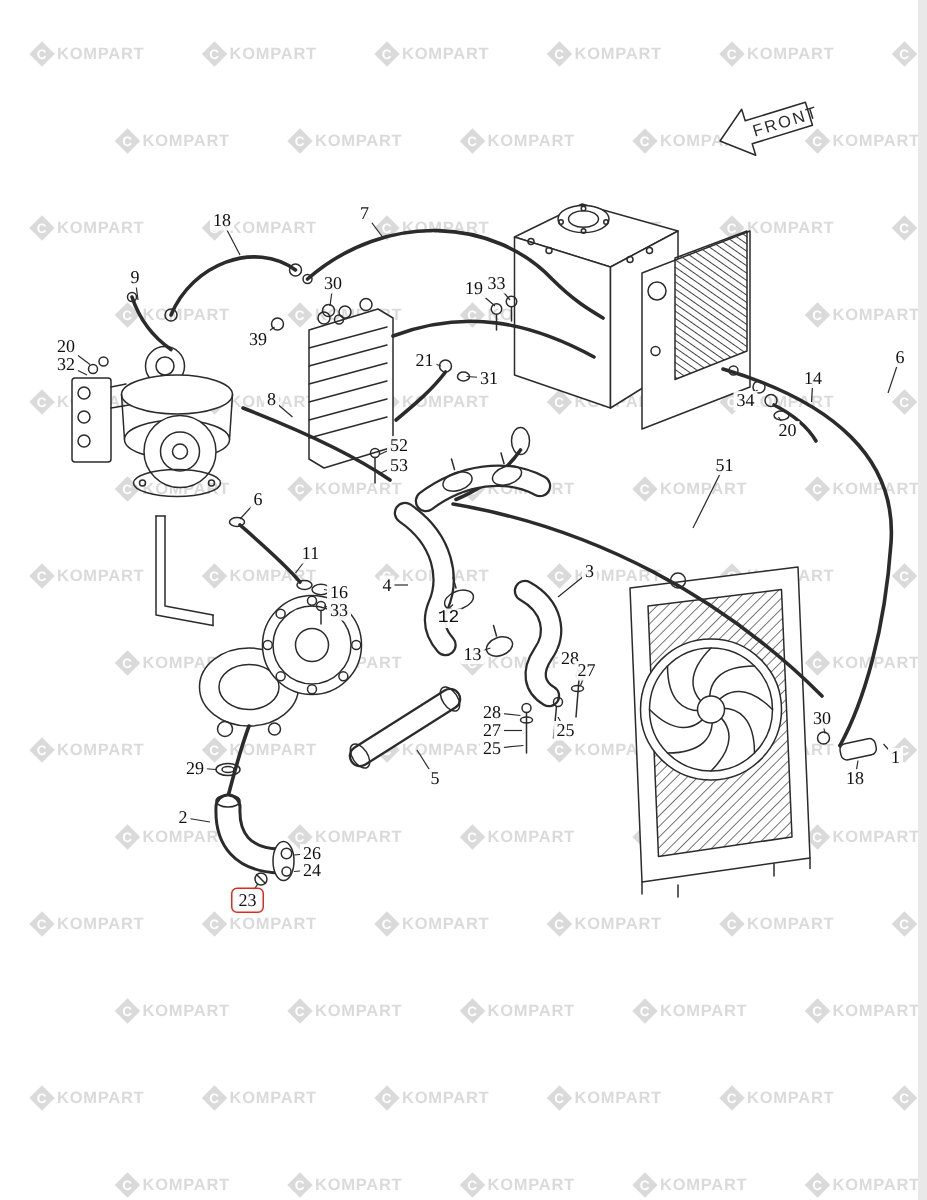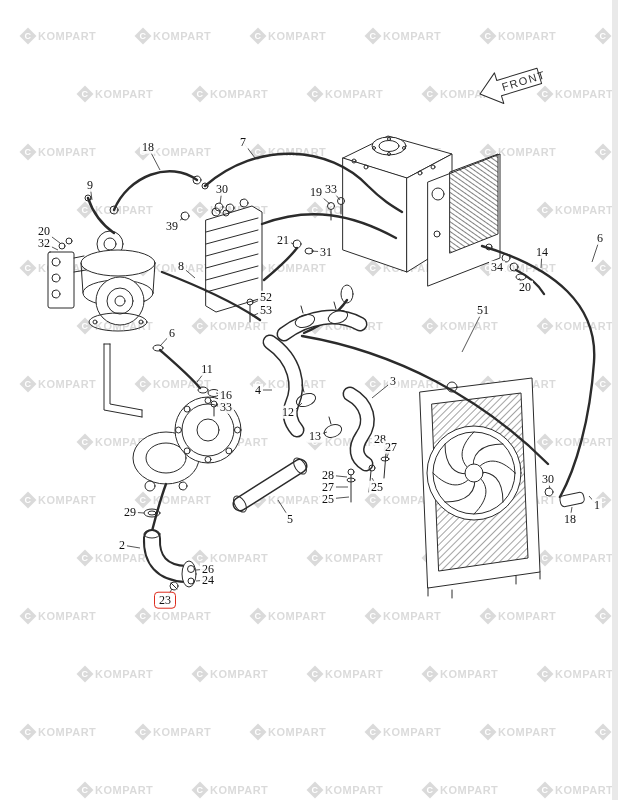--- a/index.html
+++ b/index.html
@@ -774,21 +774,21 @@
       <div class="callout" style="left: 283px; top: 240px;">21</div>
       <div class="callout" style="left: 326px; top: 252px;">31</div>
       <div class="callout" style="left: 181px; top: 266px;">8</div>
       <div class="callout" style="left: 266px; top: 297px;">52</div>
       <div class="callout" style="left: 266px; top: 310px;">53</div>
       <div class="callout" style="left: 172px; top: 333px;">6</div>
       <div class="callout" style="left: 207px; top: 369px;">11</div>
       <div class="callout" style="left: 258px; top: 390px;">4</div>
       <div class="callout" style="left: 226px; top: 395px;">16</div>
       <div class="callout" style="left: 226px; top: 407px;">33</div>
-      <div class="callout" style="left: 288px; top: 412px;">12</div>
+      <div class="callout" style="left: 299px; top: 412px; font-family: Liberation Mono, monospace;">12</div>
       <div class="callout" style="left: 393px; top: 381px;">3</div>
       <div class="callout" style="left: 315px; top: 436px;">13</div>
       <div class="callout" style="left: 380px; top: 439px;">28</div>
       <div class="callout" style="left: 391px; top: 447px;">27</div>
       <div class="callout" style="left: 377px; top: 487px;">25</div>
       <div class="callout" style="left: 328px; top: 475px;">28</div>
       <div class="callout" style="left: 328px; top: 487px;">27</div>
       <div class="callout" style="left: 328px; top: 499px;">25</div>
       <div class="callout" style="left: 290px; top: 519px;">5</div>
       <div class="callout" style="left: 130px; top: 512px;">29</div>

